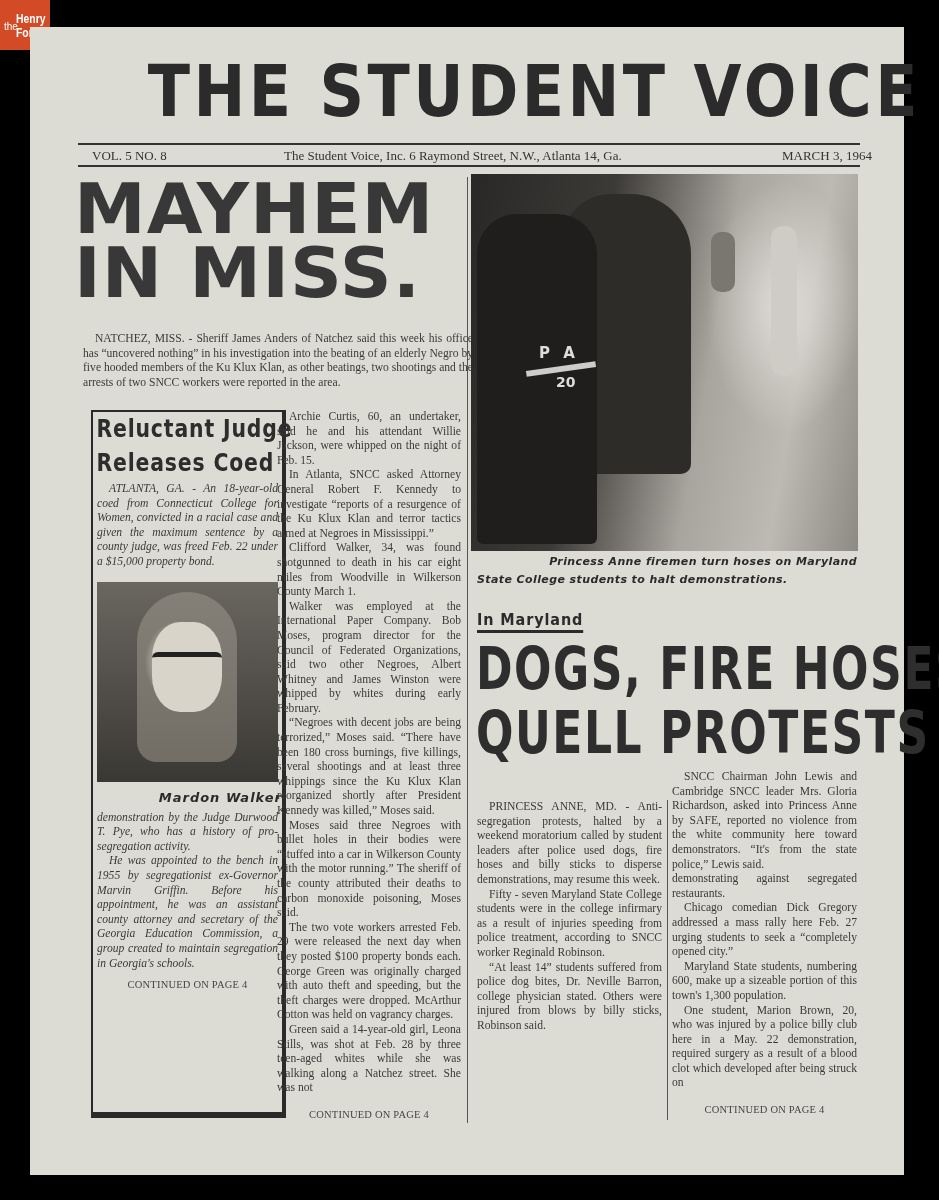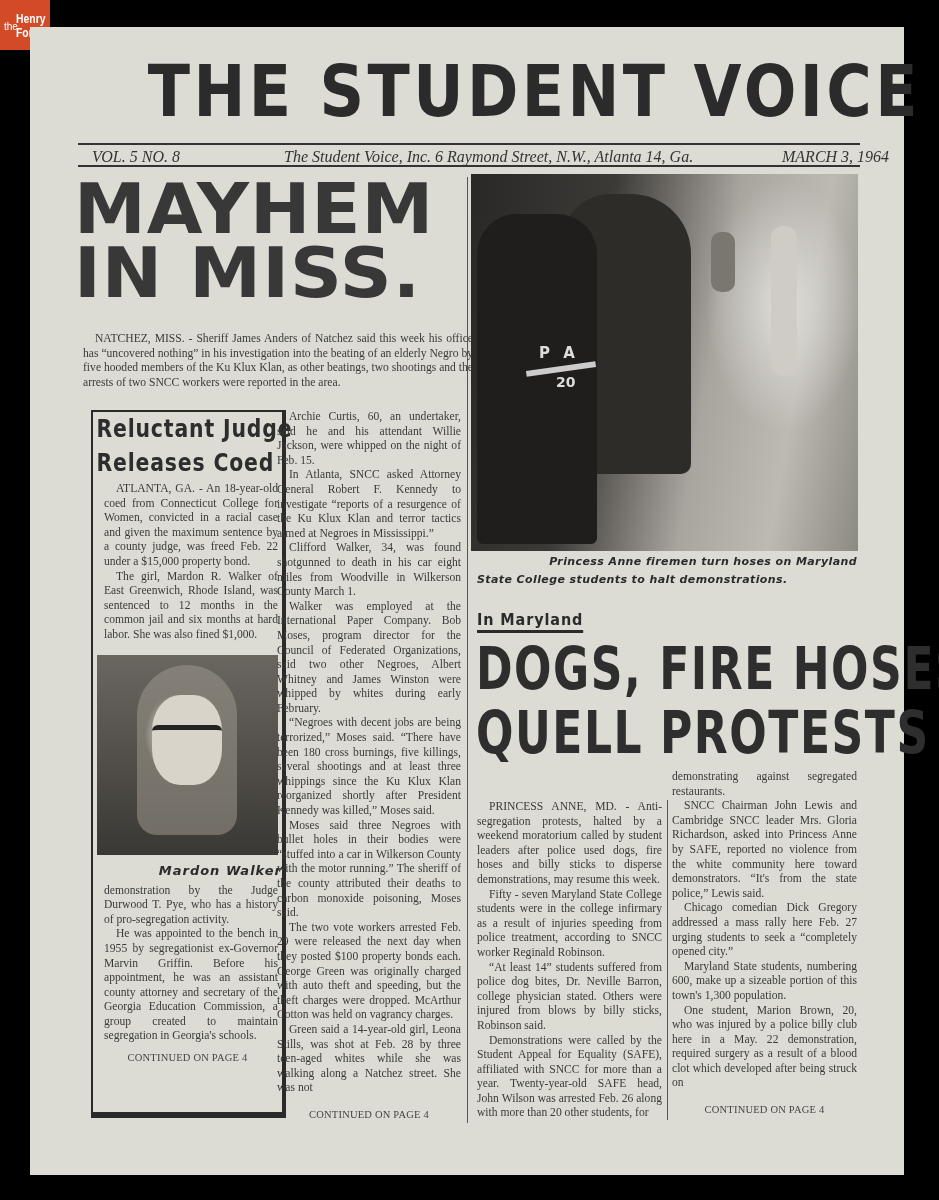--- a/index.html
+++ b/index.html
@@ -4,30 +4,30 @@
 <style>
   html, body { margin:0; padding:0; }
   body { width:939px; height:1200px; background:#000; position:relative; overflow:hidden; font-family:"Liberation Serif", serif; }
   .logo { position:absolute; left:0; top:0; width:50px; height:50px; background:#d24a26; color:#fff; font-family:"Liberation Sans", sans-serif; line-height:1; }
   .logo .the { position:absolute; left:4px; top:22px; font-size:10px; }
   .logo .henry { position:absolute; left:16px; top:12px; font-size:13px; font-weight:bold; transform:scaleX(0.8); transform-origin:left; }
   .logo .ford { position:absolute; left:16px; top:26px; font-size:13px; font-weight:bold; transform:scaleX(0.8); transform-origin:left; }
   .page { position:absolute; left:30px; top:27px; width:874px; height:1148px; background:#dcdcd4; }
   .masthead { position:absolute; left:66px; top:22px; width:740px; text-align:center; font-family:"DejaVu Sans", sans-serif; font-weight:bold; font-size:72px; letter-spacing:4px; color:#2b2b2b; transform:scaleX(0.86); transform-origin:center; white-space:nowrap; }
   .rule { position:absolute; background:#333; height:2px; }
-  .folio { position:absolute; top:121px; font-size:16px; color:#333; white-space:nowrap;font-style:italic; }
+  .folio { position:absolute; top:121px; font-size:13px; color:#333; white-space:nowrap; }
   .col-rule { position:absolute; width:1px; background:#555; }
   .hl-mayhem { position:absolute; left:44px; top:150px; width:390px; font-family:"DejaVu Sans", sans-serif; font-weight:bold; font-size:70px; line-height:64px; color:#383838; letter-spacing:1px; transform:scaleX(1.03); transform-origin:left; }
   .hl-mayhem div { white-space:nowrap; }
   .text { font-size:11.6px; line-height:14.6px; color:#3a3a3a; text-align:justify; }
   .text p { margin:0; text-indent:12px; }
   .lede { position:absolute; left:53px; top:305px; width:390px; }
   .box { position:absolute; left:45px; top:383px; width:195px; height:708px; border:2px solid #2a2a2a; border-right:4px solid #2a2a2a; border-bottom:6px solid #2a2a2a; box-sizing:border-box;margin-left:16px; }
   .box-hl { font-family:"DejaVu Sans", sans-serif; font-weight:bold; font-size:24px; line-height:34px; color:#2d2d2d; padding:0 4px 2px 4px; white-space:nowrap; transform:scaleX(0.85); transform-origin:left; letter-spacing:1px; }
-  .box .text { padding:0 4px 0 11px; }
+  .box .text { padding:0 4px 0 4px;font-style:italic; }
   .photo-woman { margin:12px 4px 0 4px; height:200px; background:radial-gradient(ellipse 45px 55px at 45% 40%, #dedad0 0%, #b8b4aa 55%, transparent 75%), linear-gradient(180deg,#6a6660 0%,#4e4b46 60%,#3a3834 100%); position:relative; }
   .photo-woman .hair { position:absolute; left:40px; top:10px; width:100px; height:170px; border-radius:50px 50px 20px 20px; background:#9c978c; opacity:0.55; }
   .photo-woman .face { position:absolute; left:55px; top:40px; width:70px; height:90px; border-radius:40%; background:#d8d4ca; }
   .photo-woman .glasses { position:absolute; left:55px; top:70px; width:70px; height:12px; border-top:5px solid #222; border-radius:6px; }
   .caption-walker { font-family:"DejaVu Sans", sans-serif; font-style:italic; font-weight:bold; font-size:13px; text-align:right; color:#2b2b2b; margin:8px 0 6px 0; letter-spacing:1px; }
   .cont { font-size:10.5px; text-align:center; color:#444; letter-spacing:0.2px; }
   .col2 { position:absolute; left:247px; top:383px; width:184px; }
   .photo-fire { position:absolute; left:441px; top:147px; width:387px; height:377px; background:linear-gradient(100deg,#2a2826 0%,#3c3a37 32%,#6e6b66 45%,#a8a59f 60%,#bdbab4 80%,#8d8a84 100%); overflow:hidden; }
   .photo-fire .fig1 { position:absolute; left:6px; top:40px; width:120px; height:330px; background:#1f1e1c; border-radius:40px 40px 6px 6px; }
   .photo-fire .fig2 { position:absolute; left:90px; top:20px; width:130px; height:280px; background:#2e2c29; border-radius:50px 60px 10px 10px; }
@@ -73,21 +73,20 @@
     <p>NATCHEZ, MISS. - Sheriff James Anders of Natchez said this week his office has “uncovered nothing” in his investigation into the beating of an elderly Negro by five hooded members of the Ku Klux Klan, as other beatings, two shootings and the arrests of two SNCC workers were reported in the area.</p>
   </div>
 
   <div class="box">
     <div class="box-hl">
       <div>Reluctant Judge</div>
       <div>Releases Coed</div>
     </div>
     <div class="text">
       <p>ATLANTA, GA. - An 18-year-old coed from Connecticut College for Women, convicted in a racial case and given the maximum sentence by a county judge, was freed Feb. 22 under a $15,000 property bond.</p>
-      <p>The girl, Mardon R. Walker of East Greenwich, Rhode Island, was sentenced to 12 months in the common jail and six months at hard labor. She was also fined $1,000.</p>
     </div>
     <div class="photo-woman">
       <div class="hair"></div>
       <div class="face"></div>
       <div class="glasses"></div>
     </div>
     <div class="caption-walker">Mardon Walker</div>
     <div class="text">
       <p style="text-indent:0">demonstration by the Judge Durwood T. Pye, who has a history of pro-segregation activity.</p>
       <p>He was appointed to the bench in 1955 by segregationist ex-Governor Marvin Griffin. Before his appointment, he was an assistant county attorney and secretary of the Georgia Education Commission, a group created to maintain segregation in Georgia's schools.</p>
@@ -127,27 +126,26 @@
 
   <div class="hl-dogs">
     <div>DOGS, FIRE HOSES</div>
     <div>QUELL PROTESTS</div>
   </div>
 
   <div class="col3 text">
     <p>PRINCESS ANNE, MD. - Anti-segregation protests, halted by a weekend moratorium called by student leaders after police used dogs, fire hoses and billy sticks to disperse demonstrations, may resume this week.</p>
     <p>Fifty - seven Maryland State College students were in the college infirmary as a result of injuries speeding from police treatment, according to SNCC worker Reginald Robinson.</p>
     <p>“At least 14” students suffered from police dog bites, Dr. Neville Barron, college physician stated. Others were injured from blows by billy sticks, Robinson said.</p>
-    <p>Demonstrations were called by the Student Appeal for Equality (SAFE), affiliated with SNCC for more than a year. Twenty-year-old SAFE head, John Wilson was arrested Feb. 26 along with more than 20 other students, for</p>
   </div>
 
   <div class="col-rule" style="left:637px; top:773px; height:320px;"></div>
 
   <div class="col4 text">
+    <p>SNCC Chairman John Lewis and Cambridge SNCC leader Mrs. Gloria Richardson, asked into Princess Anne by SAFE, reported no violence from the white community here toward demonstrators. “It's from the state police,” Lewis said.</p>
     <p style="text-indent:0">demonstrating against segregated restaurants.</p>
-    <p>SNCC Chairman John Lewis and Cambridge SNCC leader Mrs. Gloria Richardson, asked into Princess Anne by SAFE, reported no violence from the white community here toward demonstrators. “It's from the state police,” Lewis said.</p>
     <p>Chicago comedian Dick Gregory addressed a mass rally here Feb. 27 urging students to seek a “completely opened city.”</p>
     <p>Maryland State students, numbering 600, make up a sizeable portion of this town's 1,300 population.</p>
     <p>One student, Marion Brown, 20, who was injured by a police billy club here in a May. 22 demonstration, required surgery as a result of a blood clot which developed after being struck on</p>
     <div class="cont" style="margin-top:12px;">CONTINUED ON PAGE 4</div>
   </div>
 
 </div>
 
 </body></html>

